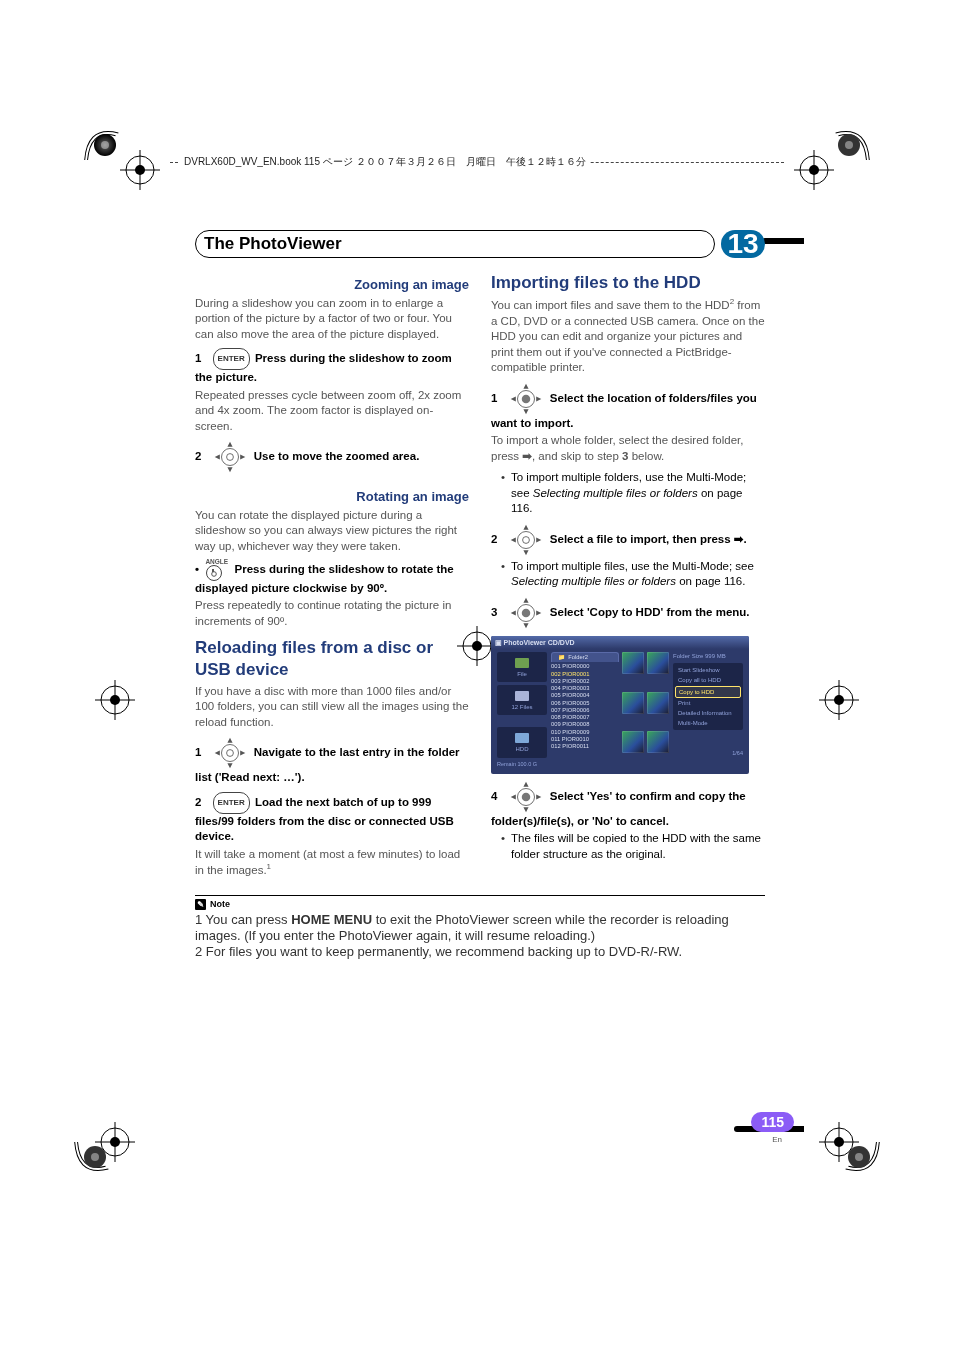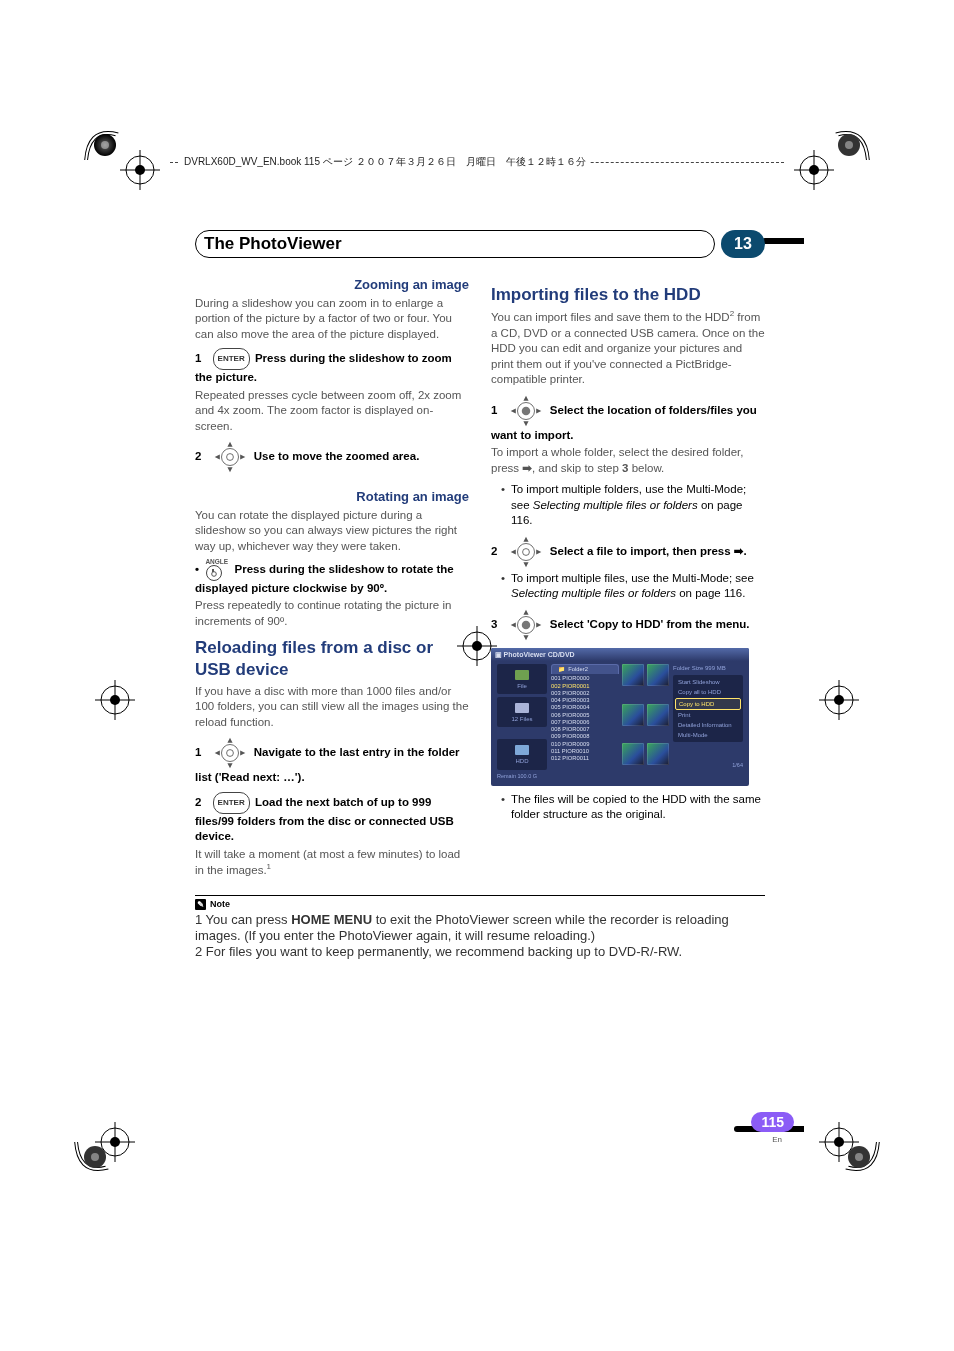--- a/index.html
+++ b/index.html
@@ -67,23 +67,23 @@
     border:1.5px solid #000;
     border-radius:16px;
     padding:3px 12px 3px 8px;
     font-size:17px;
     font-weight:bold;
     display:flex;
     align-items:center;
     flex:1;
   }
   .title-cap {
-    background:#0c4a6e;
+    background:#0369a1;
     color:#fff;
-    font-size:16px;
+    font-size:28px;
     font-weight:bold;
     border-radius:16px;
     height:28px;
     min-width:44px;
     display:flex;
     align-items:center;
     justify-content:center;
     margin-left:6px;
   }
 
@@ -392,21 +392,21 @@
           <span class="num">2</span>
           <span class="btn-oval">ENTER</span>
           <span>Load the next batch of up to 999 files/99 folders from the disc or connected USB device.</span>
         </div>
         <p class="body-text">
           <span>It will take a moment (at most a few minutes) to load in the images.</span><span class="sup">1</span>
         </p>
       </div>
 
       <div class="col">
-        <div class="h2" style="margin-top:12px">Importing files to the HDD</div>
+        <div class="h2" style="margin-top:0">Importing files to the HDD</div>
         <p class="body-text">
           <span>You can import files and save them to the HDD</span><span class="sup">2</span><span> from a CD, DVD or a connected USB camera. Once on the HDD you can edit and organize your pictures and print them out if you've connected a PictBridge-compatible printer.</span>
         </p>
 
         <div class="step-line">
           <span class="num">1</span>
           <span class="dpad">
             <svg viewBox="0 0 40 40">
                 <circle cx="20" cy="20" r="10" fill="none" stroke="#555"></circle>
                 <circle cx="20" cy="20" r="5" fill="#777"></circle>
@@ -519,20 +519,34 @@
                 <div class="hl">Copy to HDD</div>
                 <div>Print</div>
                 <div>Detailed Information</div>
                 <div>Multi-Mode</div>
               </div>
               <div class="ss-pager" style="margin-top:20px">1/64</div>
             </div>
           </div>
         </div>
 
+        <div class="step-line">
+          <span class="num">4</span>
+          <span class="dpad">
+            <svg viewBox="0 0 40 40">
+                <circle cx="20" cy="20" r="10" fill="none" stroke="#555"></circle>
+                <circle cx="20" cy="20" r="5" fill="#777"></circle>
+                <polygon points="20,2 17,8 23,8" fill="#555"></polygon>
+                <polygon points="20,38 17,32 23,32" fill="#555"></polygon>
+                <polygon points="2,20 8,17 8,23" fill="#555"></polygon>
+                <polygon points="38,20 32,17 32,23" fill="#555"></polygon>
+              </svg>
+          </span>
+          <span>Select 'Yes' to confirm and copy the folder(s)/file(s), or 'No' to cancel.</span>
+        </div>
         <div class="bullet">
           <span>The files will be copied to the HDD with the same folder structure as the original.</span>
         </div>
       </div>
     </div>
 
     <div class="note-head">
       <span class="note-icon">✎</span>
       <span>Note</span>
     </div>

